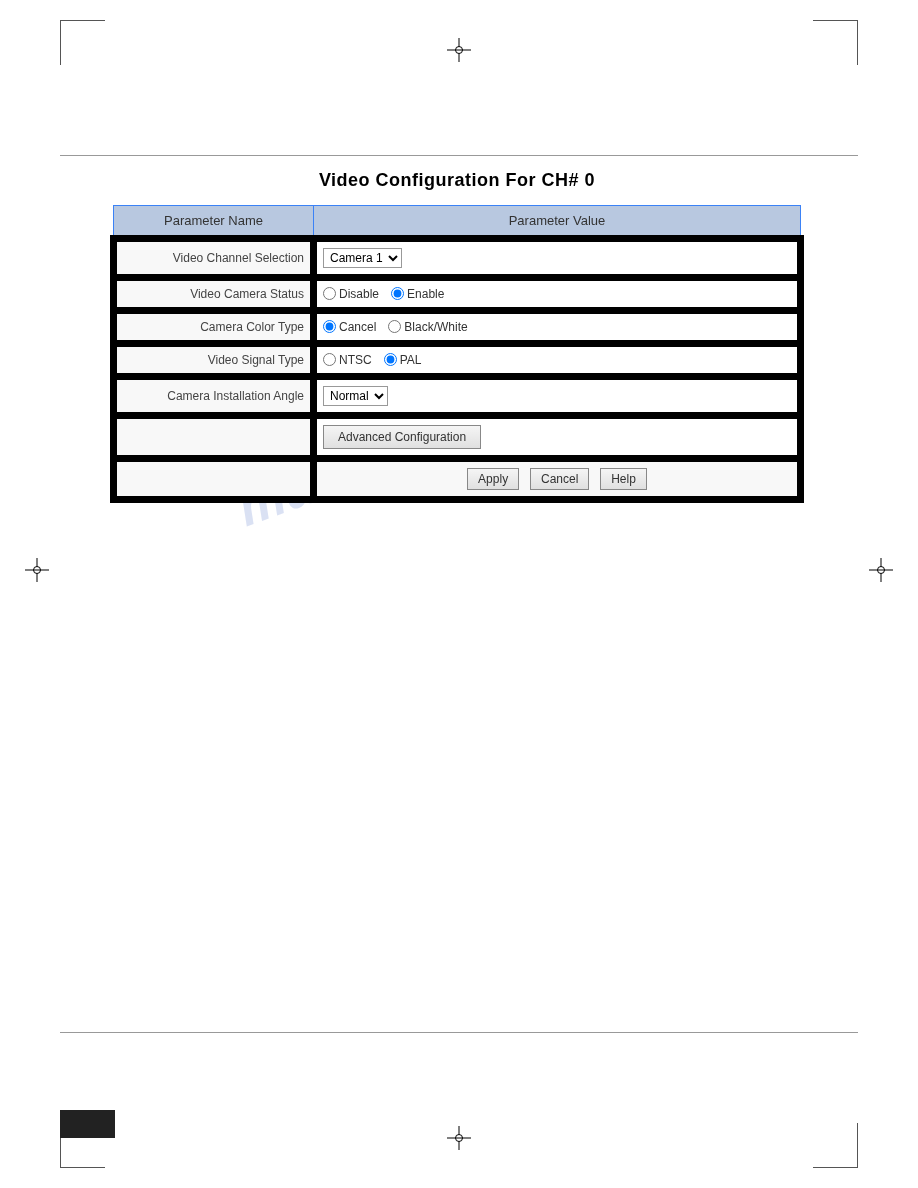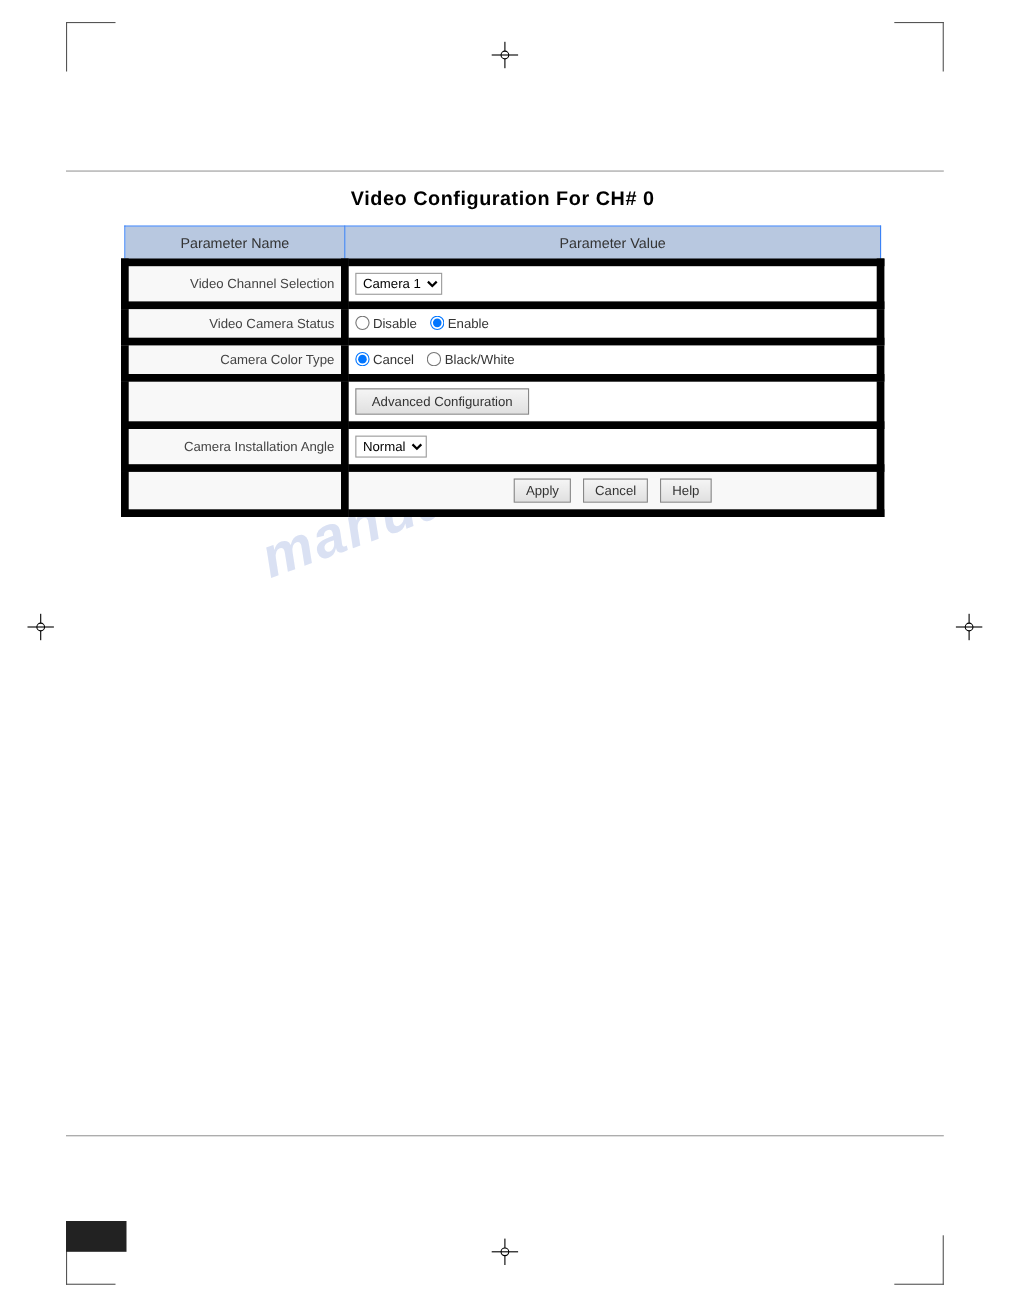--- a/index.html
+++ b/index.html
@@ -296,37 +296,52 @@
               <span>Cancel</span>
             </label>
             <label>
               <input type="radio" name="color_type" value="Black/White" style="">
               <span>Black/White</span>
             </label>
           </div>
         </td>
       </tr>
 
-
-      <tr>
-        <td></td>
-        <td>
-          <button class="advanced-btn">Advanced Configuration</button>
+      <tr>
+        <td>Video Signal Type</td>
+        <td>
+          <div class="radio-group">
+            <label>
+              <input type="radio" name="signal_type" value="NTSC" style="">
+              <span>NTSC</span>
+            </label>
+            <label>
+              <input type="radio" name="signal_type" value="PAL" checked="" style="">
+              <span>PAL</span>
+            </label>
+          </div>
         </td>
       </tr>
 
       <tr>
         <td>Camera Installation Angle</td>
         <td>
           <select class="form-select">
             <option>Normal</option>
             <option>Flip</option>
             <option>Mirror</option>
             <option>180°</option>
           </select>
+        </td>
+      </tr>
+
+      <tr>
+        <td></td>
+        <td>
+          <button class="advanced-btn">Advanced Configuration</button>
         </td>
       </tr>
 
       <tr class="action-row">
         <td></td>
         <td style="text-align:center; background:#f8f8f8;">
           <button class="btn">Apply</button>
           &nbsp;
           <button class="btn">Cancel</button>
           &nbsp;

